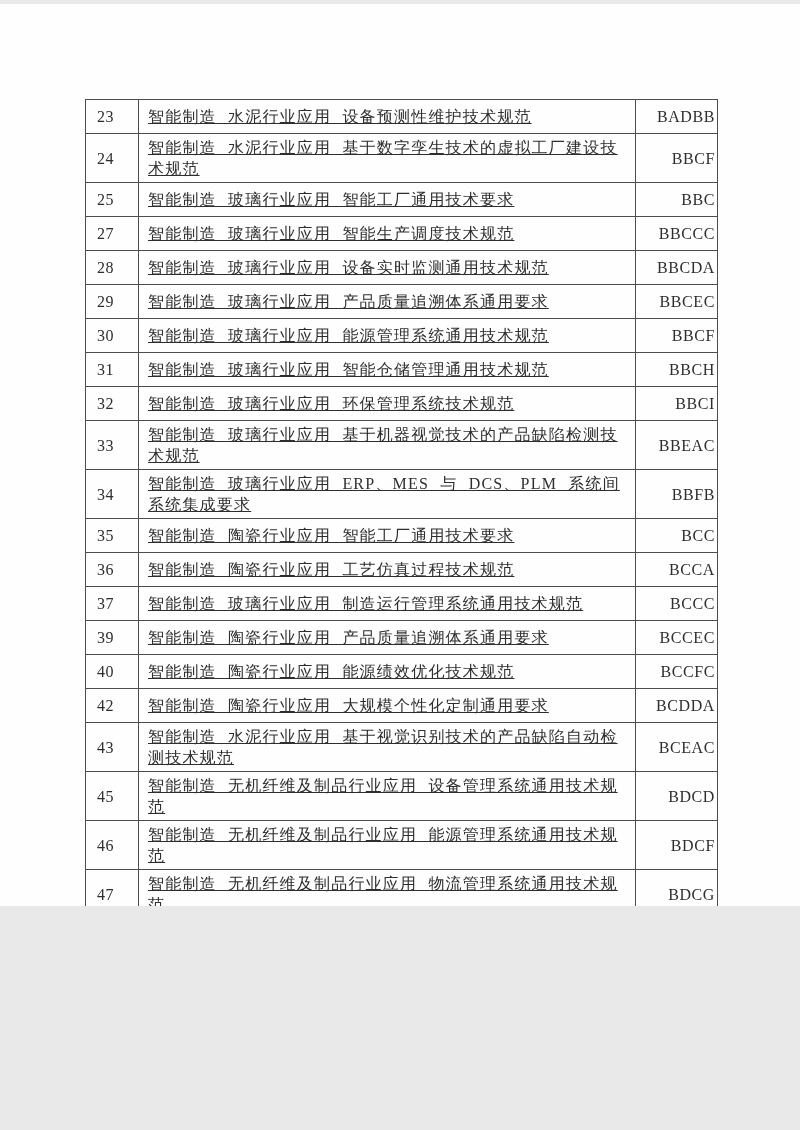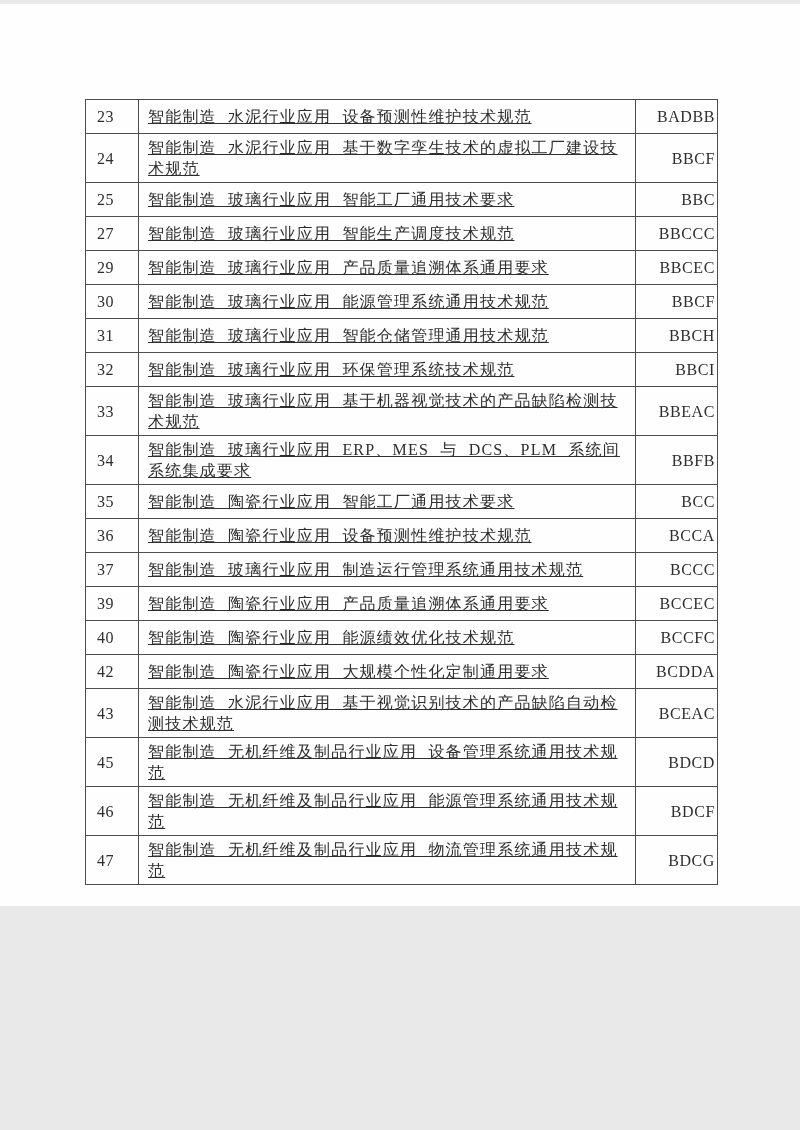--- a/index.html
+++ b/index.html
@@ -90,20 +90,25 @@
           <td class="cell-num">25</td>
           <td class="cell-desc">智能制造 玻璃行业应用 智能工厂通用技术要求</td>
           <td class="cell-code">BBC</td>
         </tr>
         <tr>
           <td class="cell-num">27</td>
           <td class="cell-desc">智能制造 玻璃行业应用 智能生产调度技术规范</td>
           <td class="cell-code">BBCCC</td>
         </tr>
         <tr>
+          <td class="cell-num">28</td>
+          <td class="cell-desc">智能制造 玻璃行业应用 设备实时监测通用技术规范</td>
+          <td class="cell-code">BBCDA</td>
+        </tr>
+        <tr>
           <td class="cell-num">29</td>
           <td class="cell-desc">智能制造 玻璃行业应用 产品质量追溯体系通用要求</td>
           <td class="cell-code">BBCEC</td>
         </tr>
         <tr>
           <td class="cell-num">30</td>
           <td class="cell-desc">智能制造 玻璃行业应用 能源管理系统通用技术规范</td>
           <td class="cell-code">BBCF</td>
         </tr>
         <tr>
@@ -126,21 +131,21 @@
           <td class="cell-desc">智能制造 玻璃行业应用 ERP、MES 与 DCS、PLM 系统间系统集成要求</td>
           <td class="cell-code">BBFB</td>
         </tr>
         <tr>
           <td class="cell-num">35</td>
           <td class="cell-desc">智能制造 陶瓷行业应用 智能工厂通用技术要求</td>
           <td class="cell-code">BCC</td>
         </tr>
         <tr>
           <td class="cell-num">36</td>
-          <td class="cell-desc">智能制造 陶瓷行业应用 设备预测性维护技术规范</td>
+          <td class="cell-desc">智能制造 陶瓷行业应用 工艺仿真过程技术规范</td>
           <td class="cell-code">BCCA</td>
         </tr>
         <tr>
           <td class="cell-num">37</td>
           <td class="cell-desc">智能制造 玻璃行业应用 制造运行管理系统通用技术规范</td>
           <td class="cell-code">BCCC</td>
         </tr>
         <tr>
           <td class="cell-num">39</td>
           <td class="cell-desc">智能制造 陶瓷行业应用 产品质量追溯体系通用要求</td>

